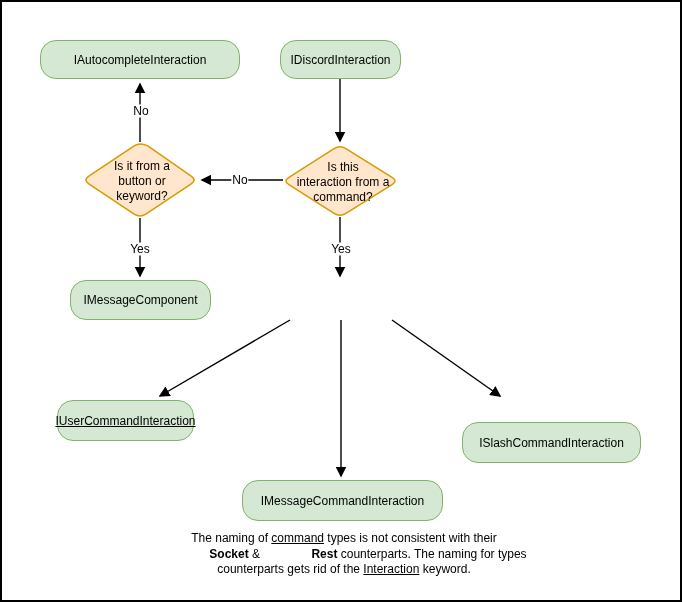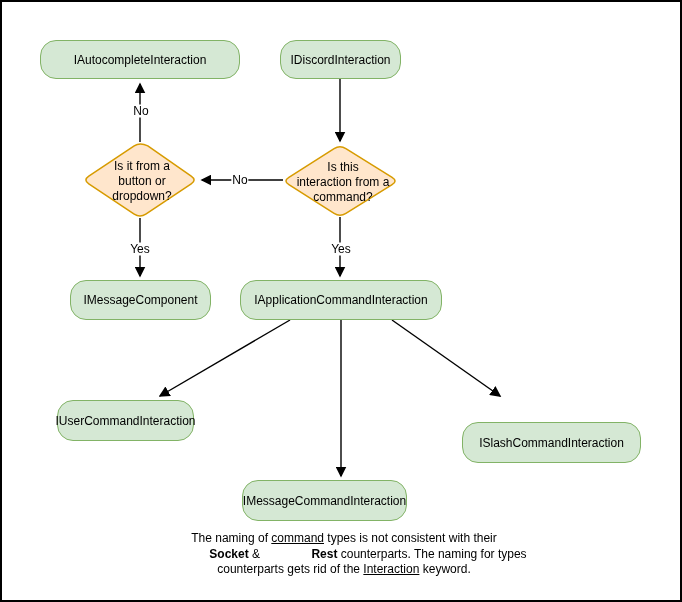--- a/index.html
+++ b/index.html
@@ -35,23 +35,23 @@
     justify-content: center;
     text-align: center;
     font-size: 12px;
     color: #000000;
     line-height: 14px;
   }
   #n-autocomplete      { left: 38px;  top: 38px;  width: 200px; height: 39px; }
   #n-discord           { left: 278px; top: 38px;  width: 121px; height: 39px; align-items: center; }
   #n-messagecomponent  { left: 68px;  top: 278px; width: 141px; height: 40px; }
   #n-applicationcmd    { left: 238px; top: 278px; width: 202px; height: 40px; }
-  #n-usercmd           { left: 55px;  top: 398px; width: 137px; height: 41px; }
+  #n-usercmd           { left: 55px;  top: 398px; width: 137px; height: 41px; text-decoration: underline; }
   #n-slashcmd          { left: 460px; top: 420px; width: 179px; height: 41px; text-align: right; }
-  #n-messagecmd        { left: 240px; top: 478px; width: 165px; height: 41px; }
+  #n-messagecmd        { left: 240px; top: 478px; width: 201px; height: 41px; }
   .diamond-label {
     position: absolute;
     display: flex;
     align-items: center;
     justify-content: center;
     text-align: center;
     font-size: 12px;
     line-height: 15px;
     color: #000000;
     white-space: pre-line;
@@ -112,36 +112,33 @@
 
   <div class="node" id="n-autocomplete">
     <span>IAutocompleteInteraction</span>
   </div>
   <div class="node" id="n-discord">
     <span>IDiscordInteraction</span>
   </div>
   <div class="node" id="n-messagecomponent">
     <span>IMessageComponent</span>
   </div>
-  <div class="node" id="n-applicationcmd">
-    <span>IApplicationCommandInteraction</span>
-  </div>
   <div class="node" id="n-usercmd">
     <span>IUserCommandInteraction</span>
   </div>
   <div class="node" id="n-slashcmd">
     <span>ISlashCommandInteraction</span>
   </div>
   <div class="node" id="n-messagecmd">
     <span>IMessageCommandInteraction</span>
   </div>
 
   <div class="diamond-label" id="dl-left">Is it from a
 button or
-dropdown?</div>
+keyword?</div>
   <div class="diamond-label" id="dl-right">Is this
 interaction from a
 command?</div>
 
   <span class="edge-label" id="el-no1">No</span>
   <span class="edge-label" id="el-no2">No</span>
   <span class="edge-label" id="el-yes1">Yes</span>
   <span class="edge-label" id="el-yes2">Yes</span>
 
   <div class="note">

